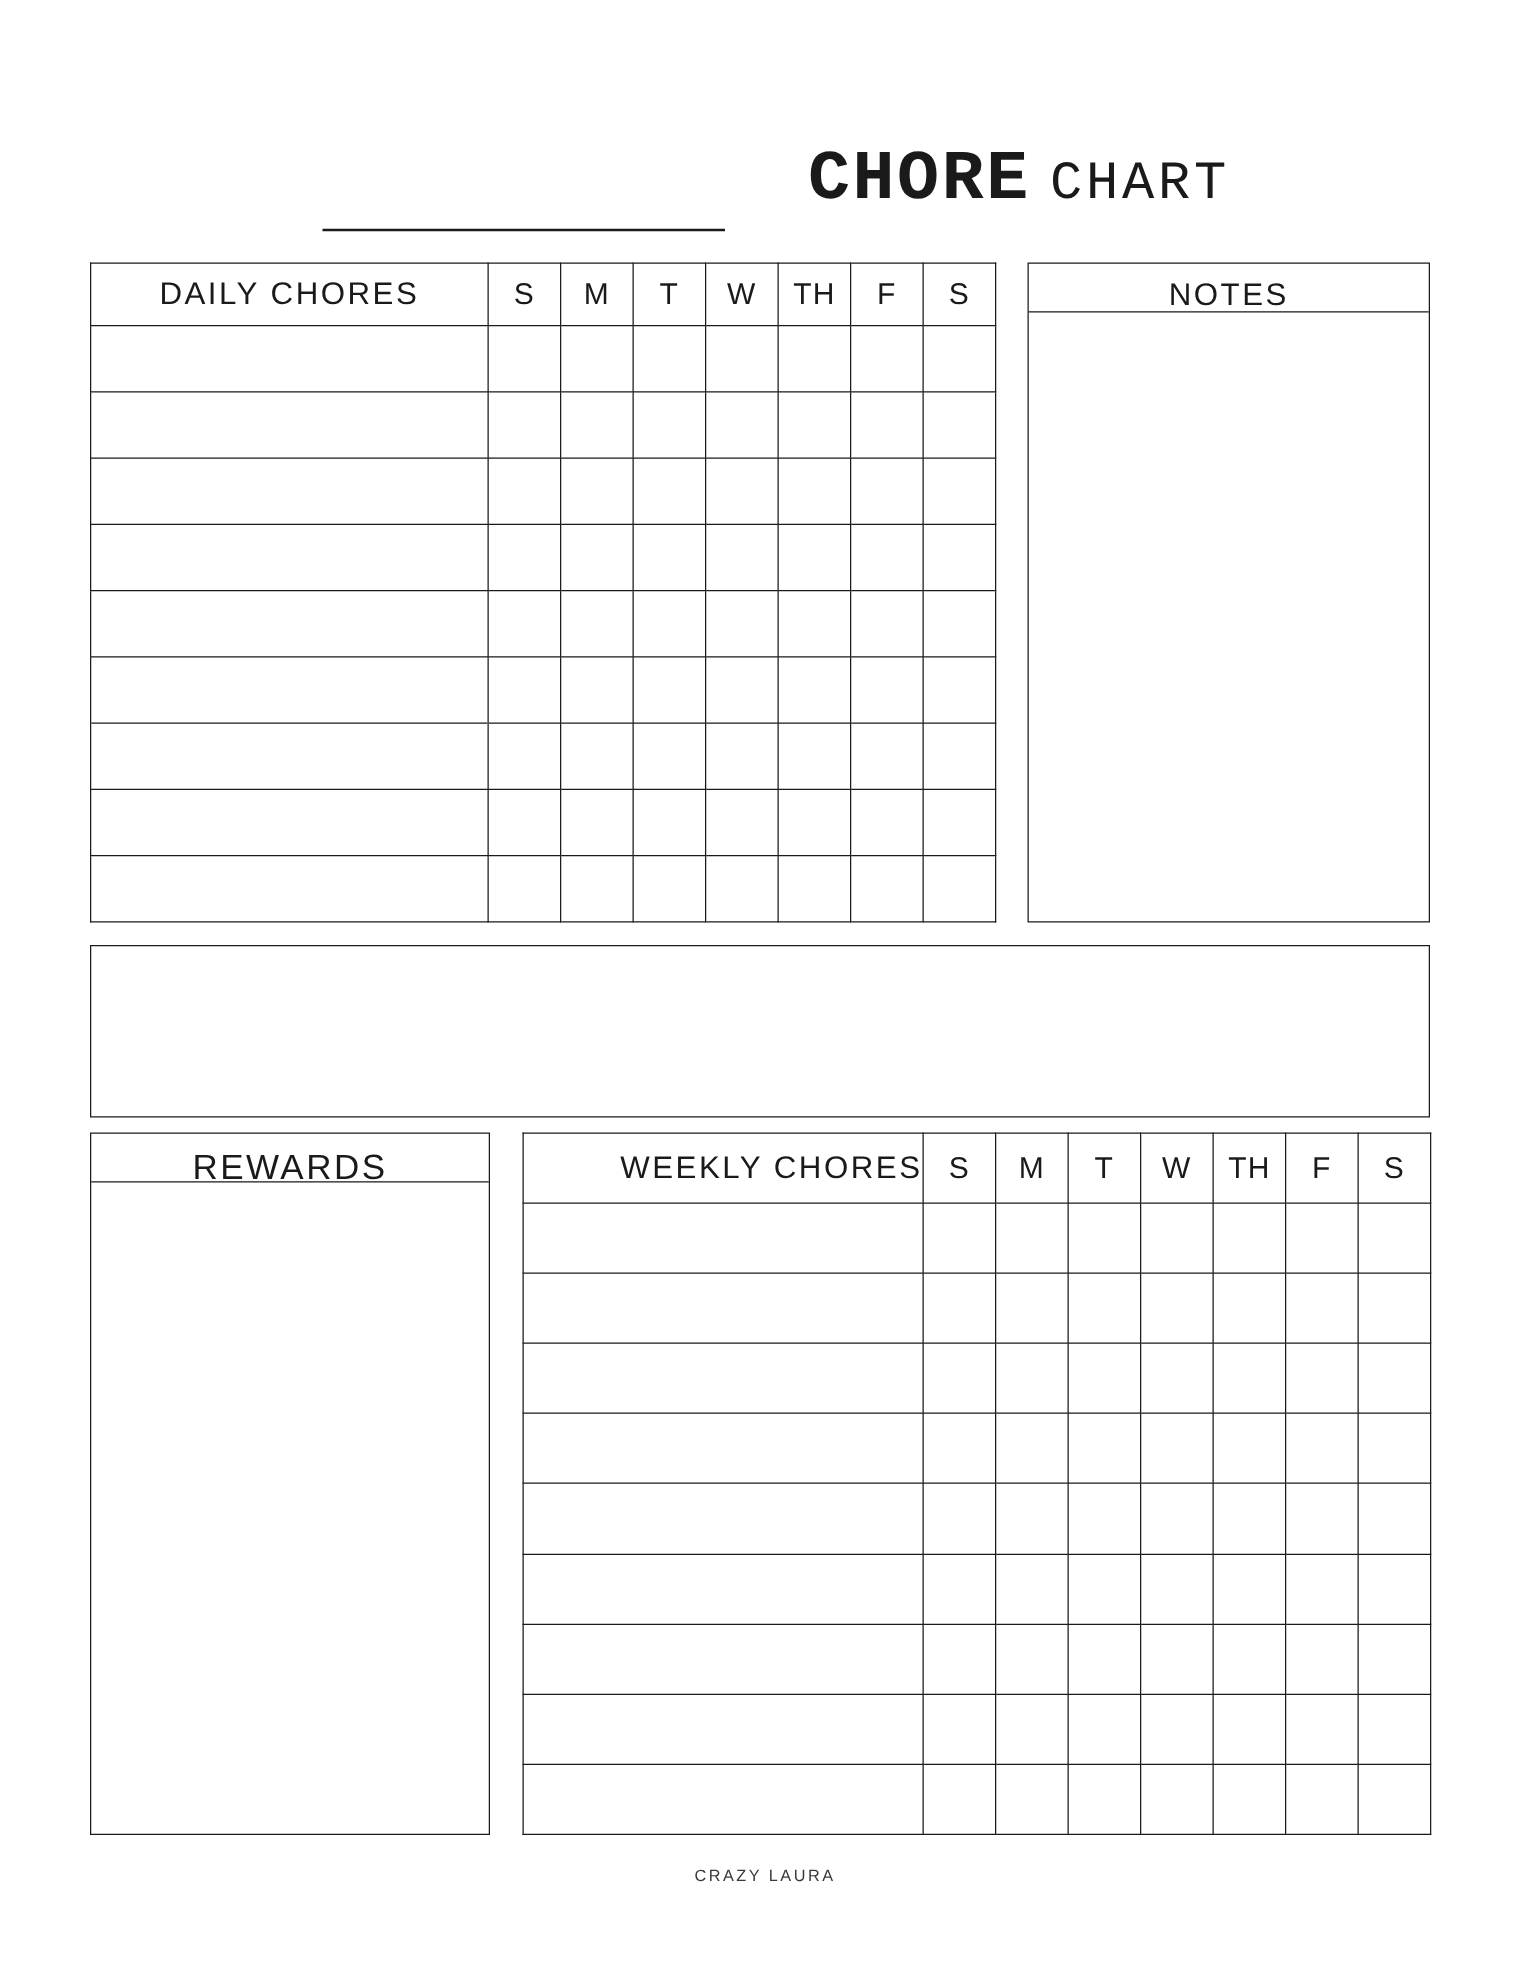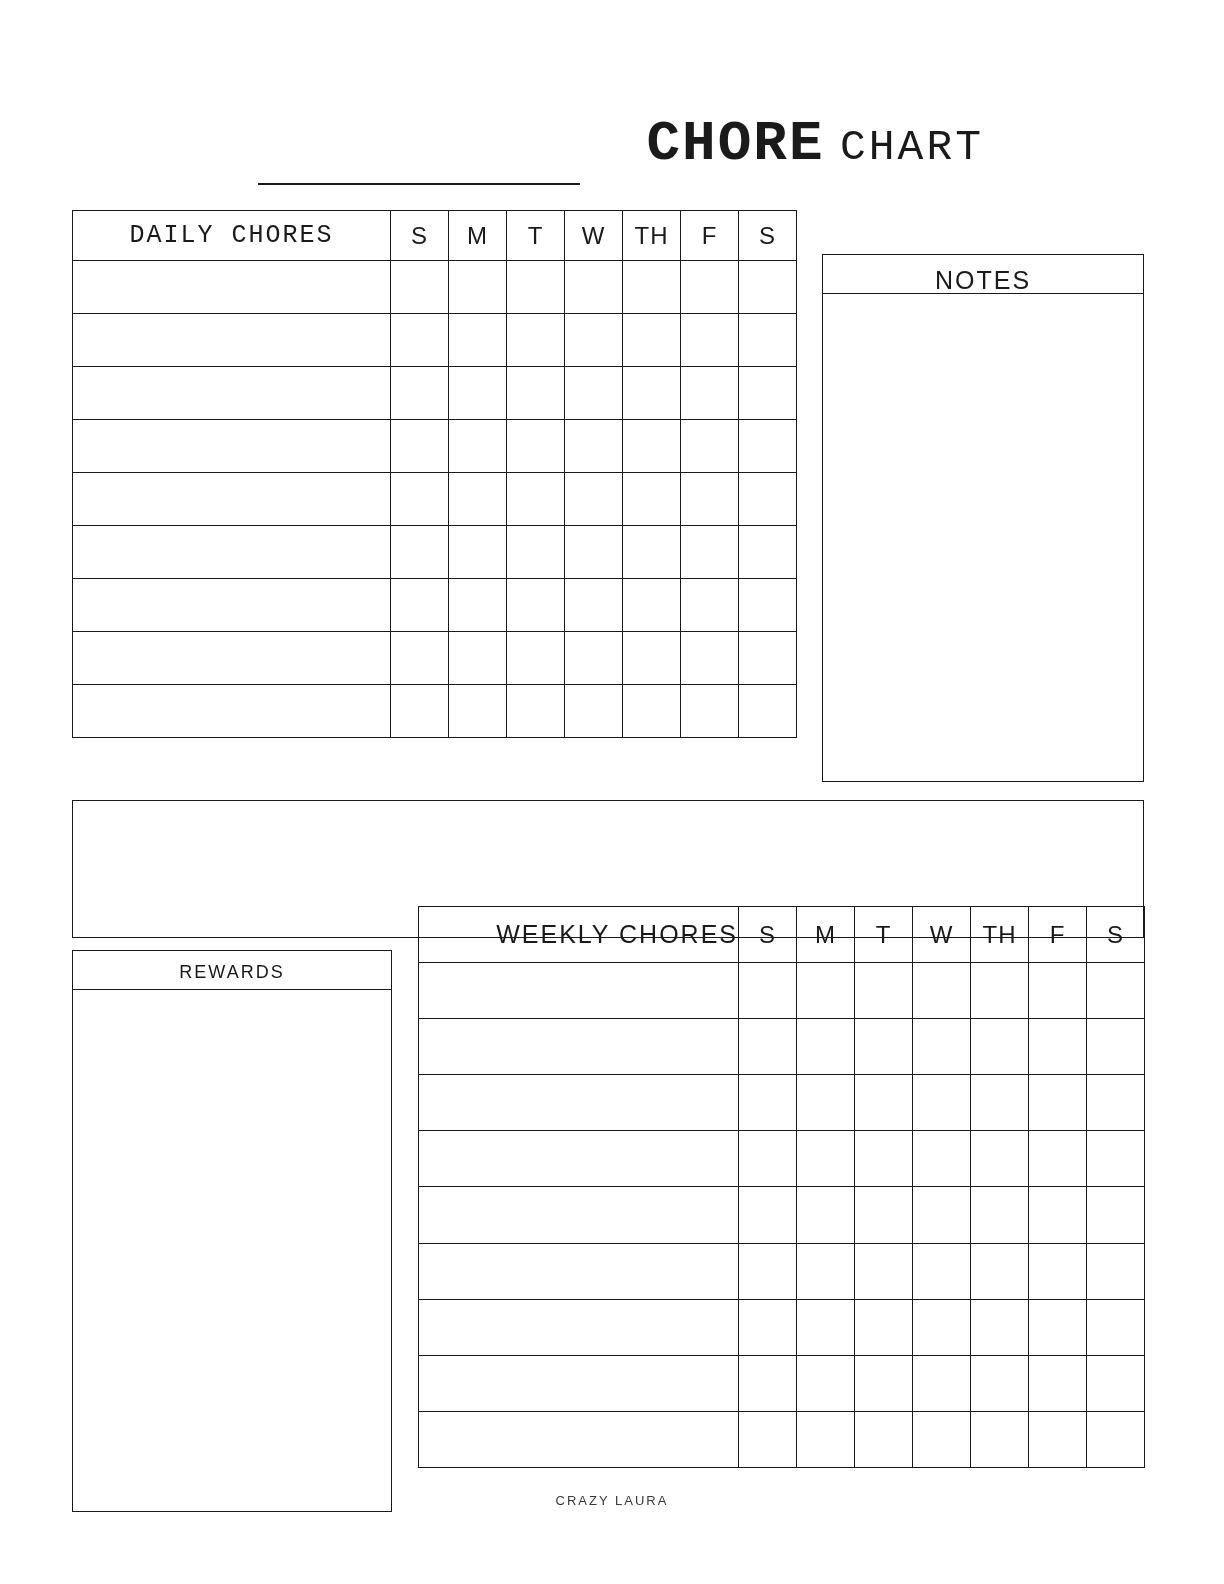--- a/index.html
+++ b/index.html
@@ -53,21 +53,20 @@
     font-size: 43px;
     letter-spacing: 3px;
   }
 
   
   .box {
     position: absolute;
     border: 1.6px solid #1a1a1a;
     box-sizing: border-box;
     background: #fff;
-    margin-top: 44px;
   }
 
   
   .daily-table {
     position: absolute;
     left: 72px;
     top: 210px;
     width: 722px;
     height: 528px;
     border-collapse: collapse;
@@ -136,21 +135,21 @@
 
   
   .rewards-box {
     left: 72px;
     top: 906px;
     width: 320px;
     height: 562px;
   }
   .rewards-title {
     text-align: center;
-    font-size: 18px;
+    font-size: 28px;
     letter-spacing: 2px;
     padding-top: 11px;
     height: 38px;
     box-sizing: border-box;
   }
   .rewards-sep {
     border-bottom: 1.4px solid #1a1a1a;
     height: 0;
     width: 100%;
   }
@@ -212,21 +211,21 @@
   <div class="name-line"></div>
   <div class="title">
     <span class="bold">CHORE</span>
     <span class="light">CHART</span>
   </div>
 </div>
 
 <table class="daily-table">
   <tbody>
       <tr>
-    <th class="head-label" style="width:318px;font-family:Liberation Mono, monospace;">DAILY CHORES</th>
+    <th class="head-label" style="width:318px;">DAILY CHORES</th>
     <th class="head-day" style="width:58px;">S</th>
     <th class="head-day" style="width:58px;">M</th>
     <th class="head-day" style="width:58px;">T</th>
     <th class="head-day" style="width:58px;">W</th>
     <th class="head-day" style="width:58px;">TH</th>
     <th class="head-day" style="width:58px;">F</th>
     <th class="head-day" style="width:58px;">S</th>
   </tr>
   <tr>
     <td class="row-cell"></td>

